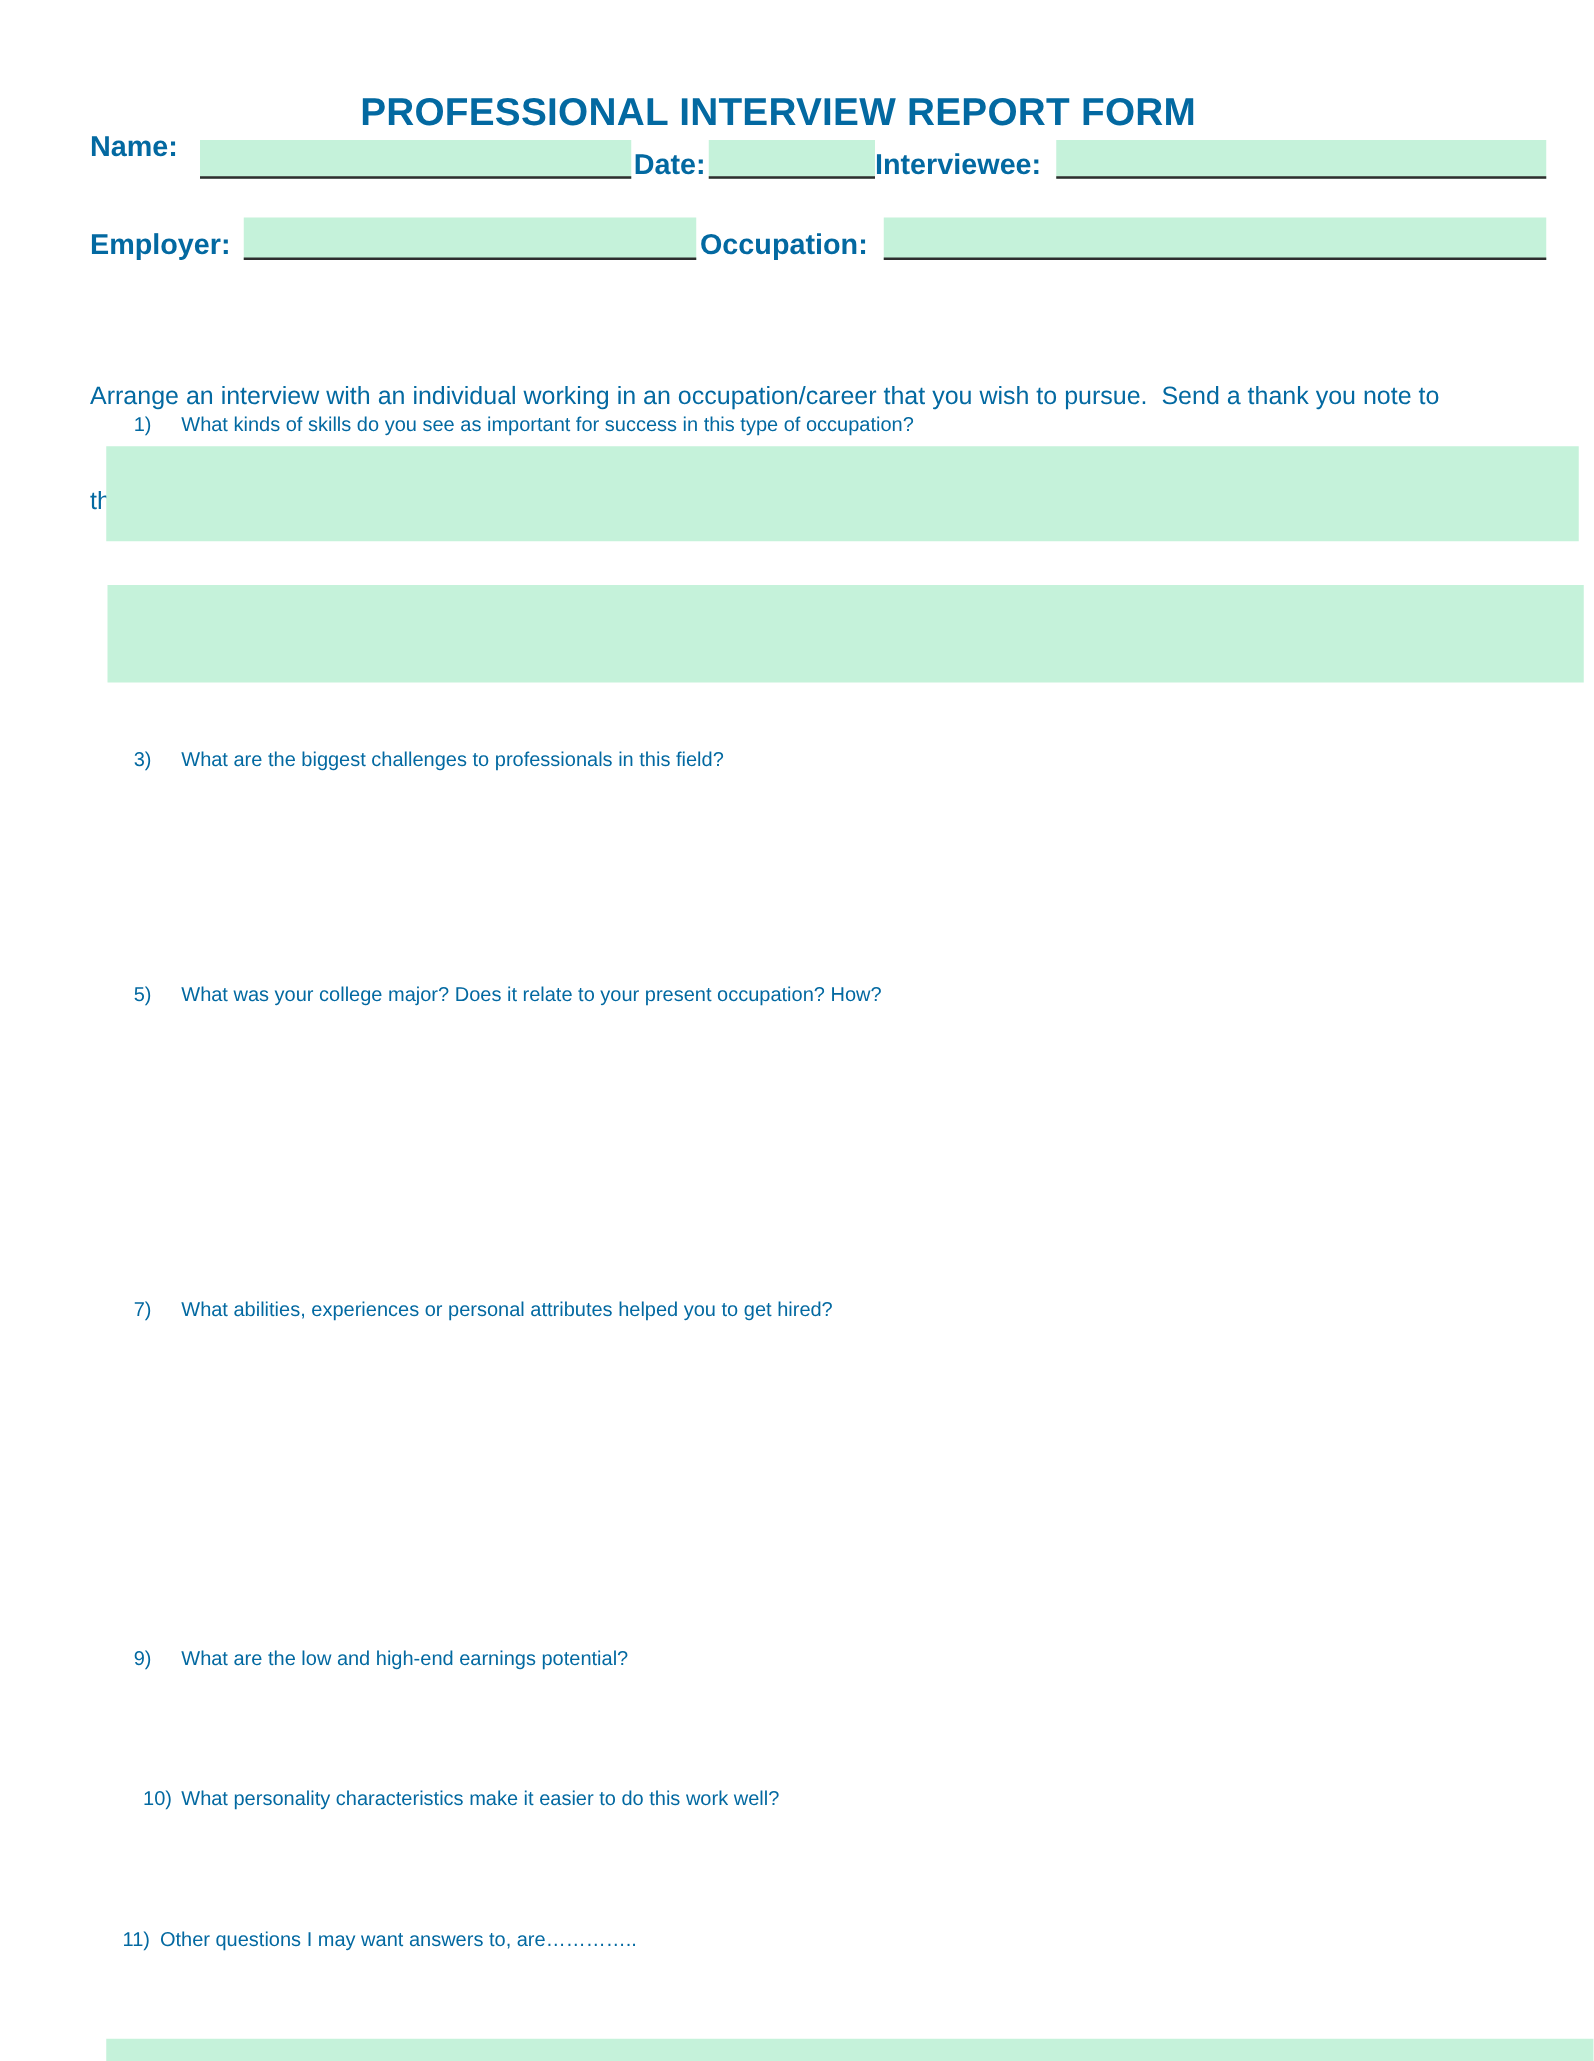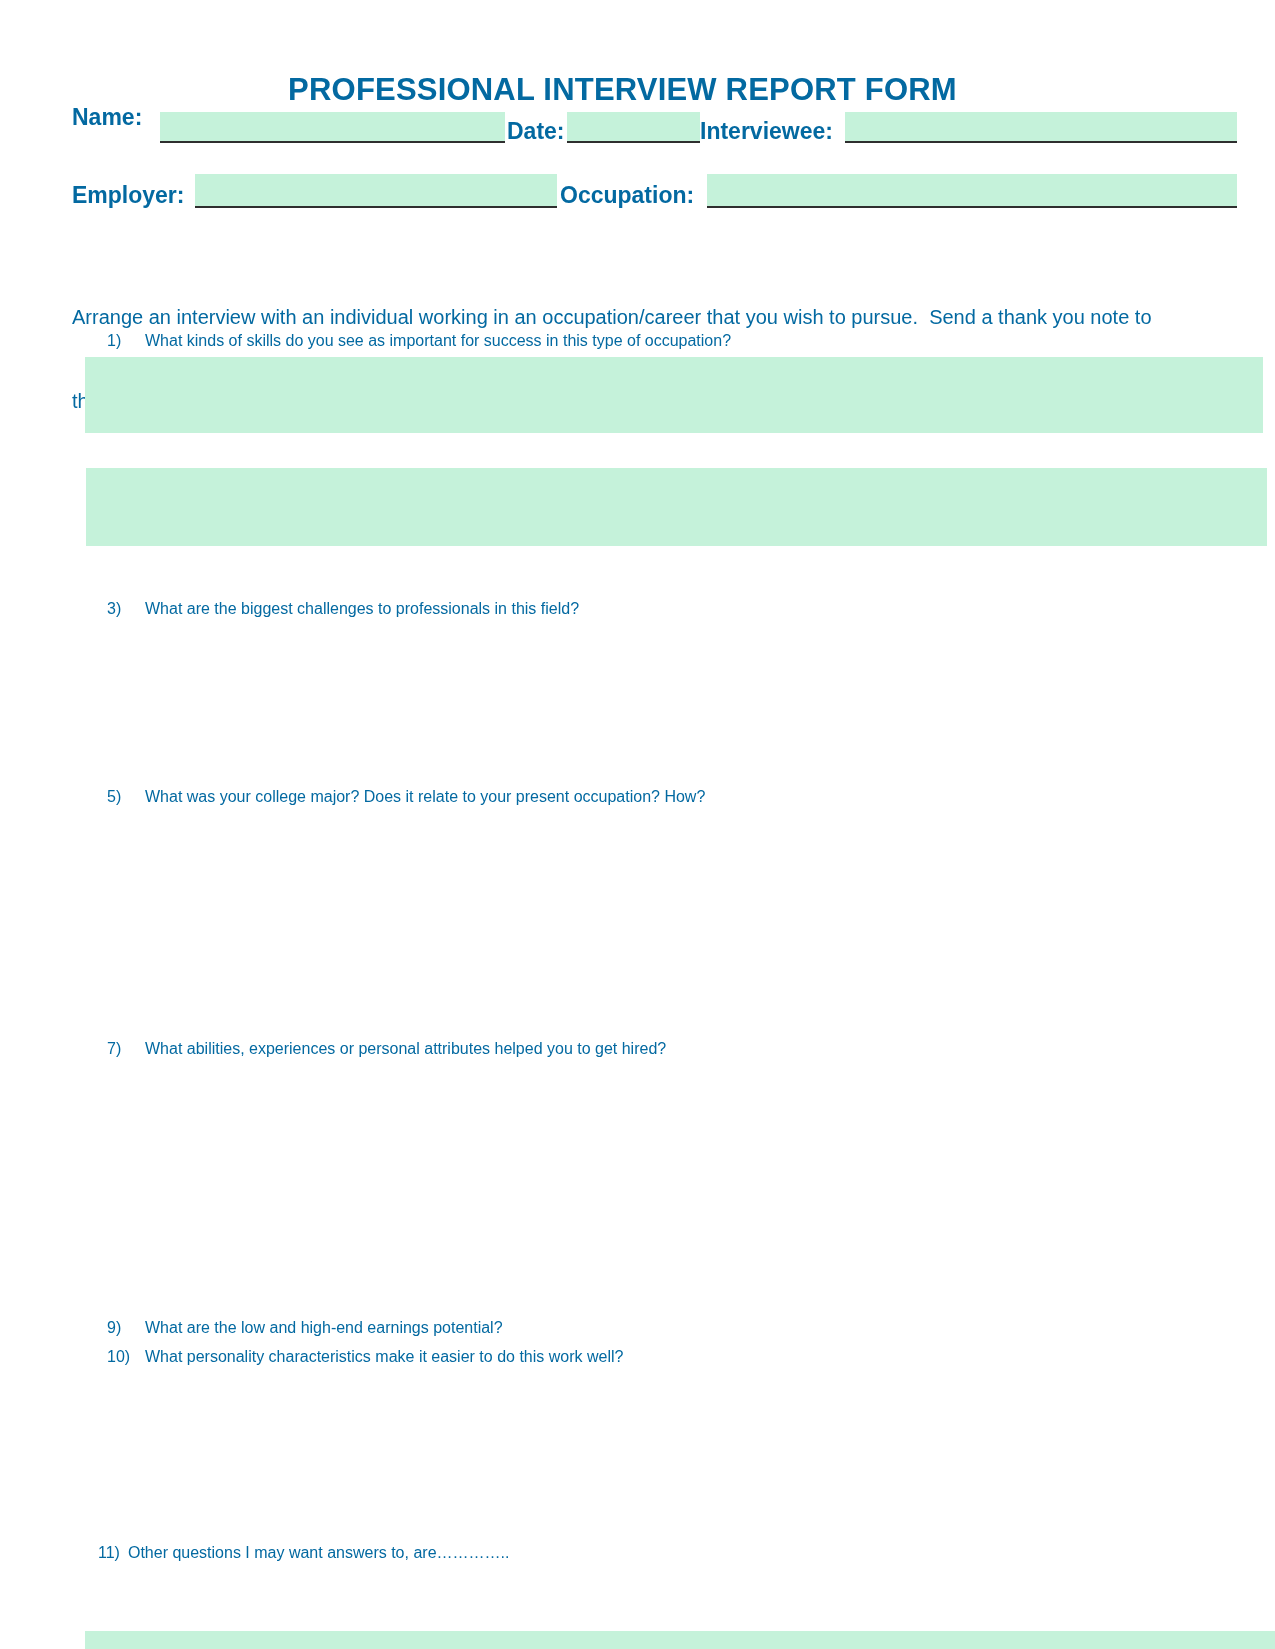--- a/index.html
+++ b/index.html
@@ -94,21 +94,21 @@
 
   <div class="q" style="top:1036px;">
     <span class="qnum">7)</span><span>What abilities, experiences or personal attributes helped you to get hired?</span>
   </div>
 
 
   <div class="q" style="top:1315px;">
     <span class="qnum">9)</span><span>What are the low and high-end earnings potential?</span>
   </div>
 
-  <div class="q" style="top:1344px;">
+  <div class="q" style="top:1427px;text-align:center;">
     <span class="qnum">10)</span><span>What personality characteristics make it easier to do this work well?</span>
   </div>
 
   <div class="q q11" style="top:1540px;">
     <span class="qnum">11)</span><span>Other questions I may want answers to, are…………..</span>
   </div>
 
   <div class="ans" style="left:85px; top:1631px; width:1190px; height:18px;"></div>
 
 </div>

